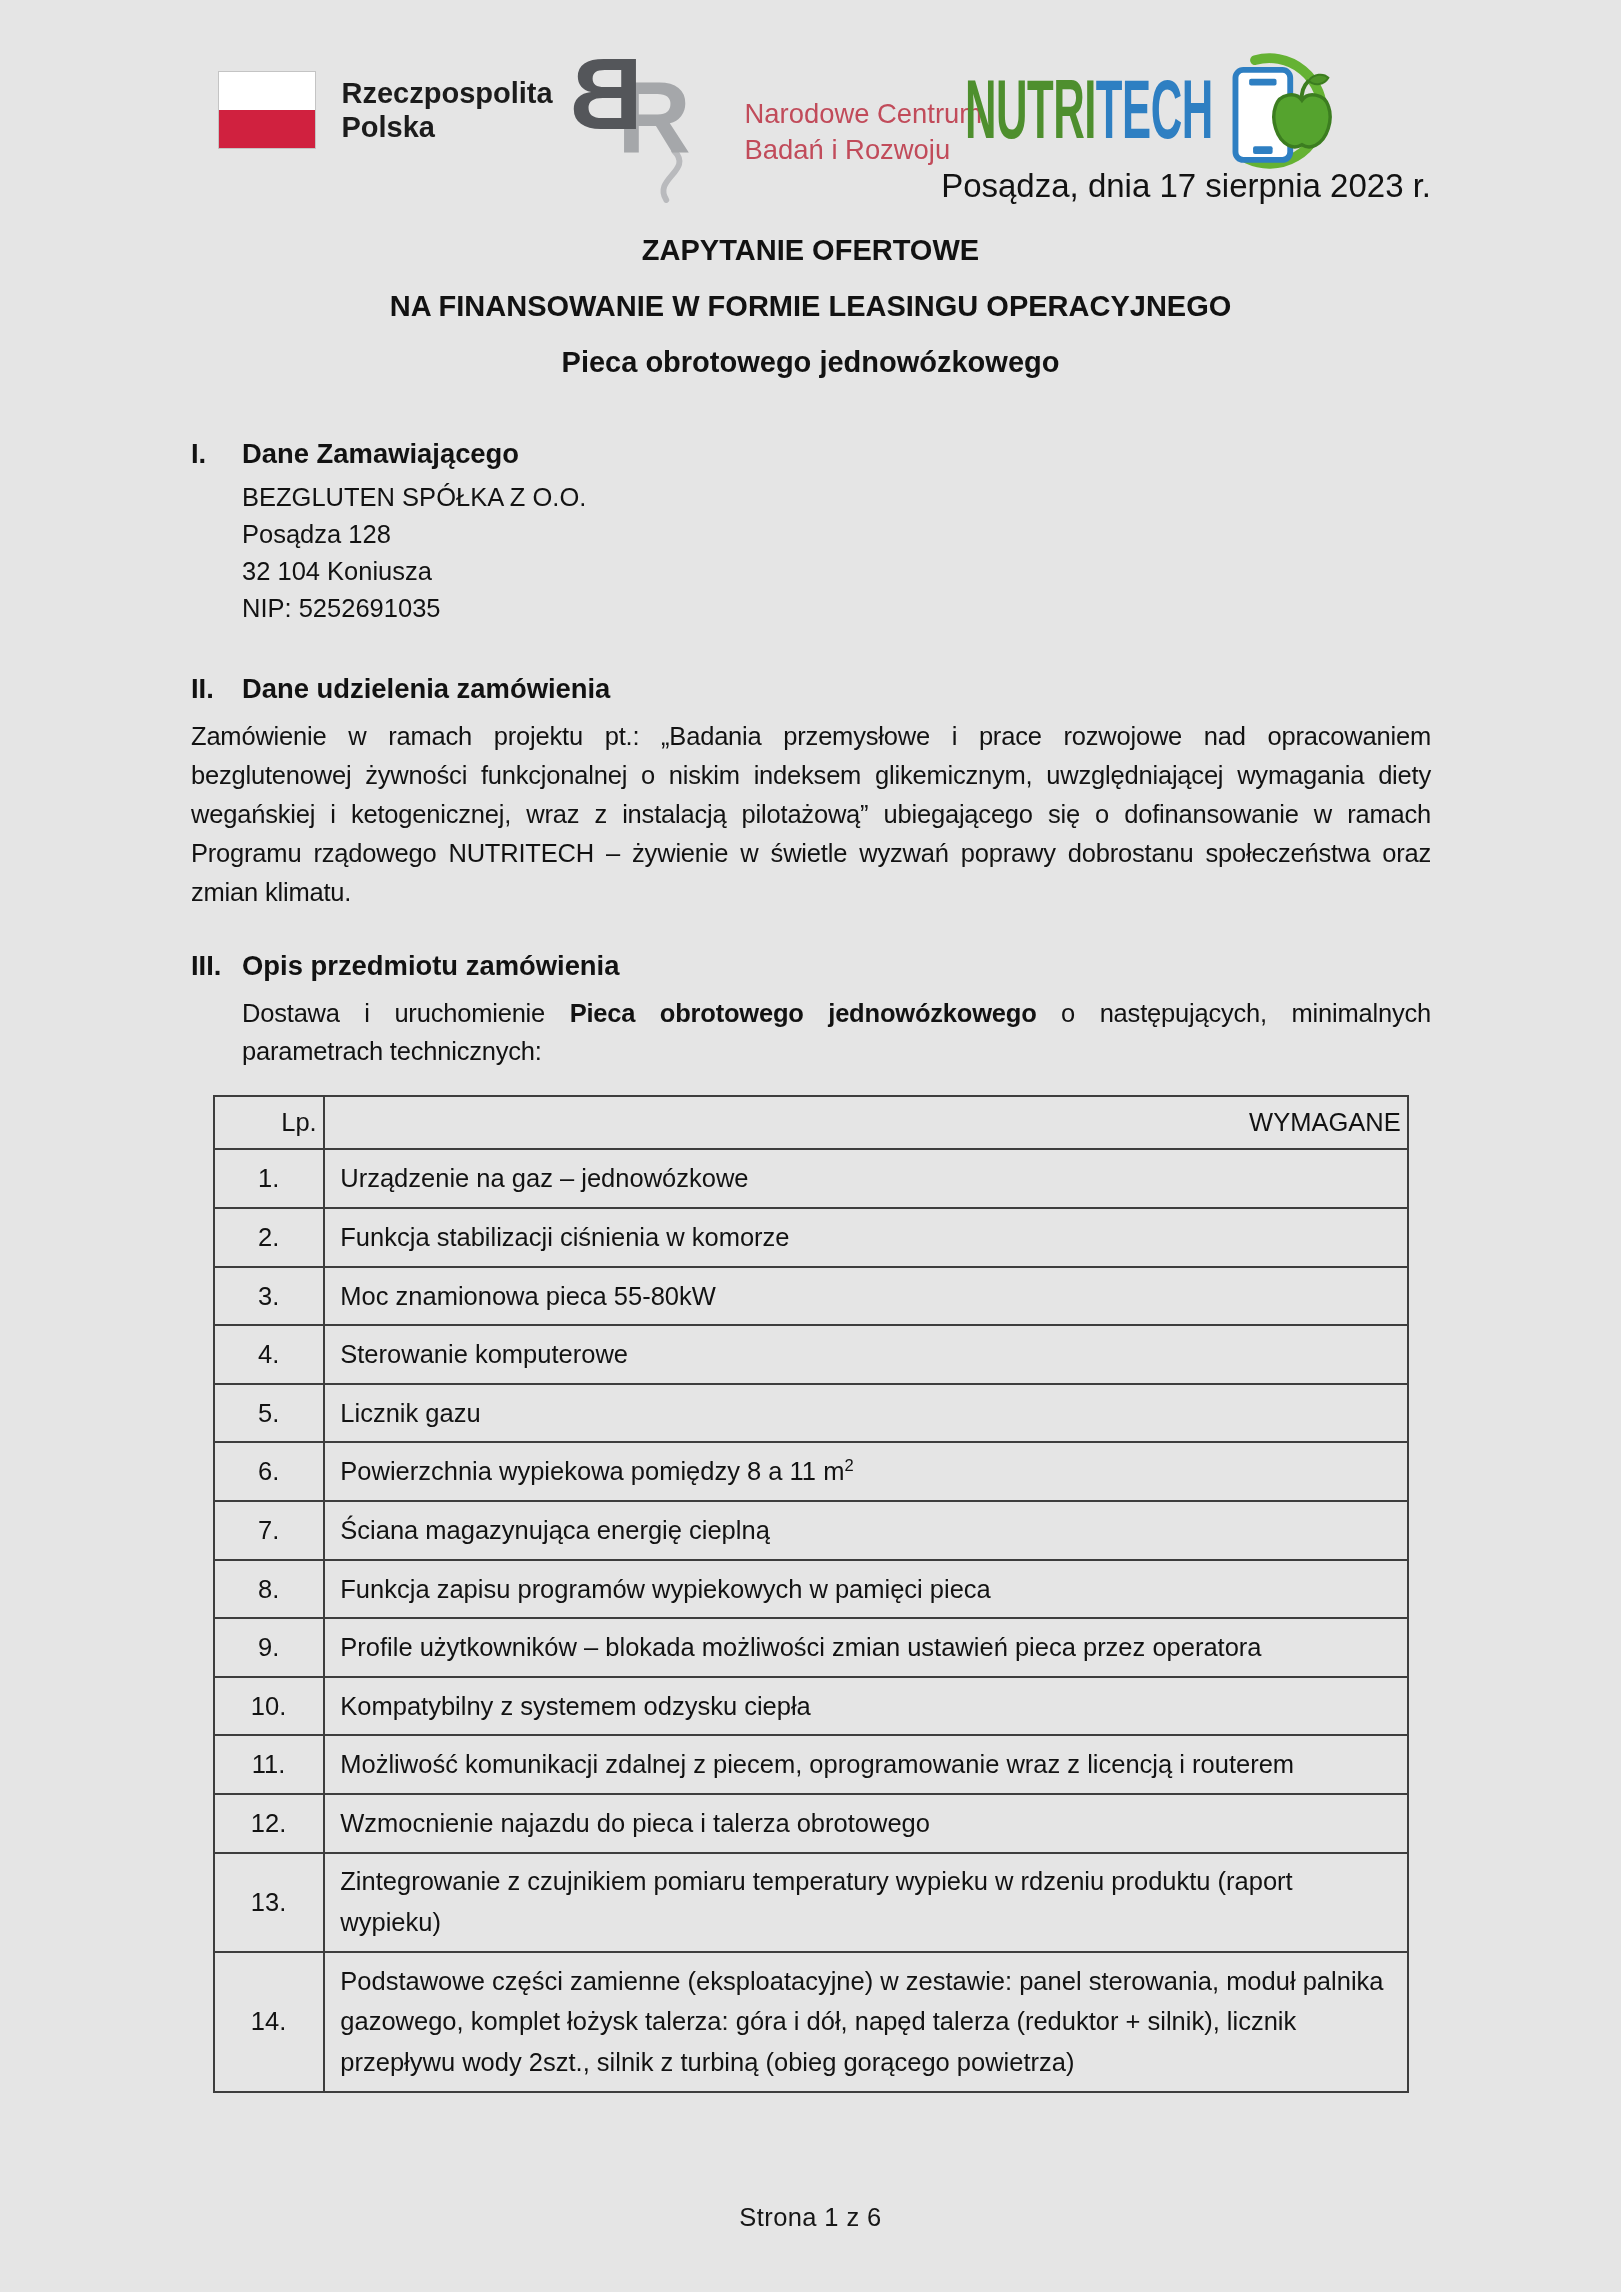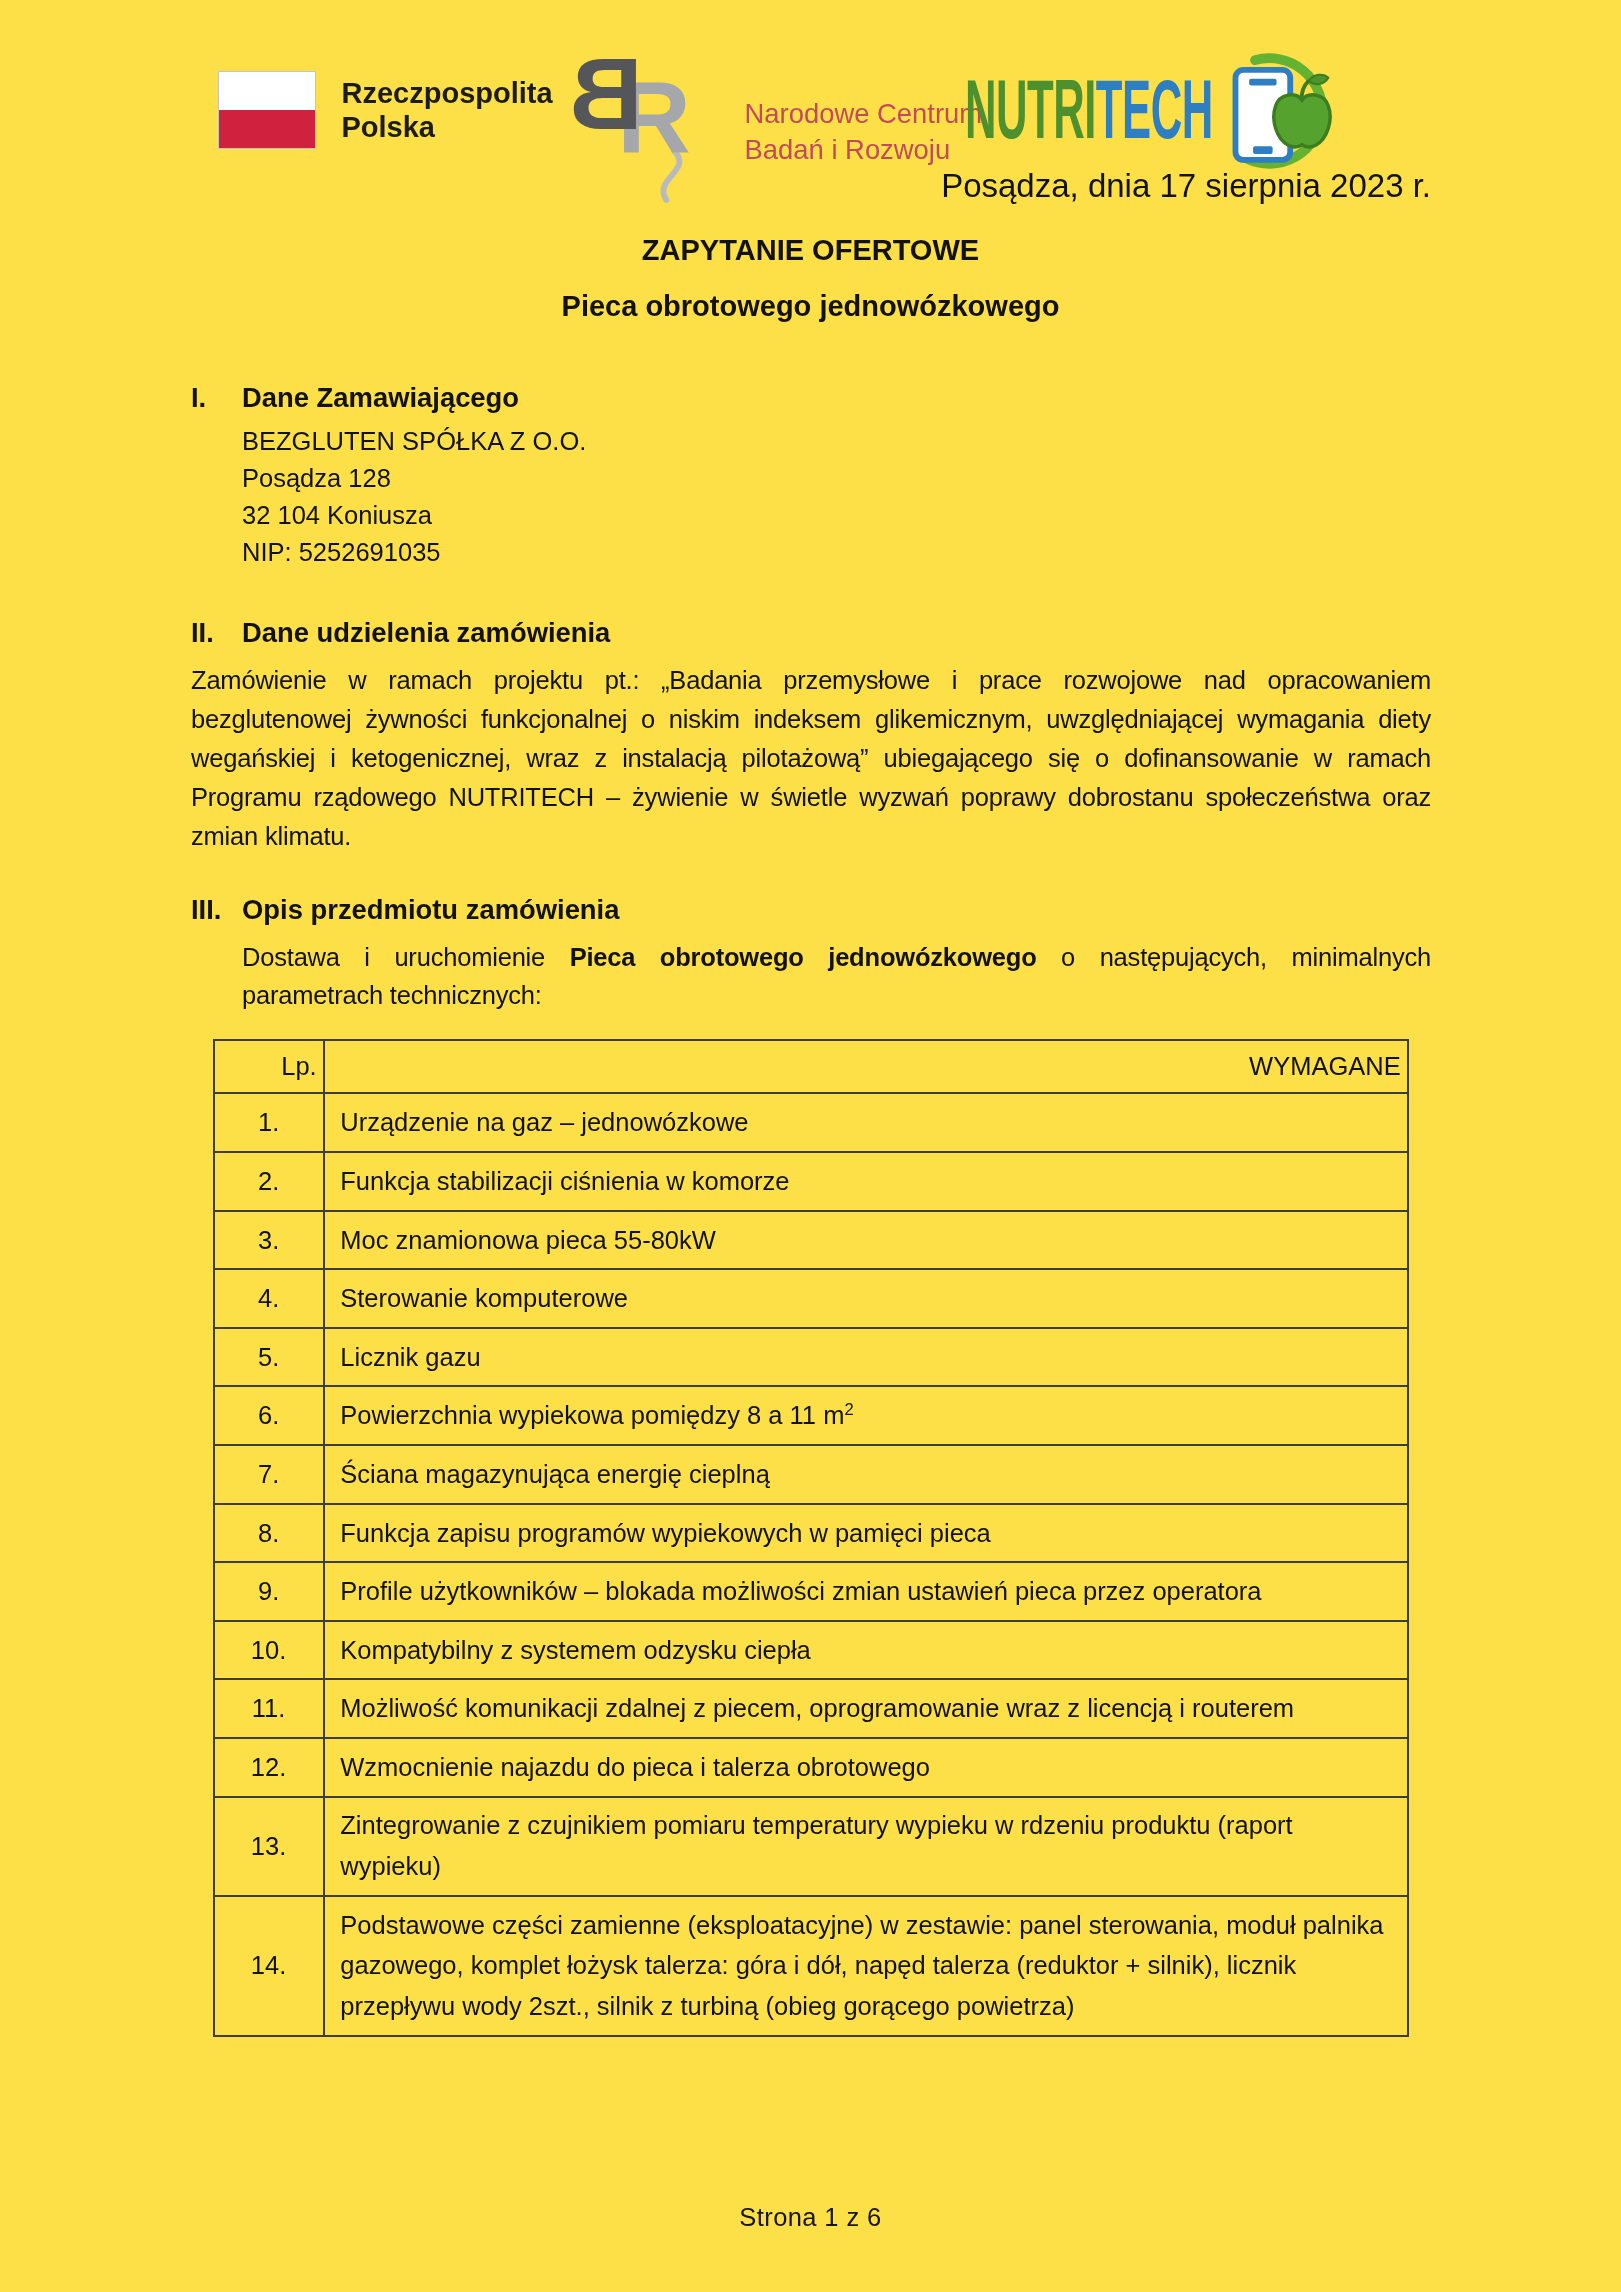--- a/index.html
+++ b/index.html
@@ -1,19 +1,19 @@
 <!DOCTYPE html>
 <html lang="pl"><head>
 <meta charset="utf-8">
 <style>
   html,body{margin:0;padding:0;background:#ffffff;}
   .page{
     position:relative;
     width:1621px;height:2293px;
-    background:#fde047;
+    background:#e5e5e5;
     font-family:"Liberation Sans","DejaVu Sans",sans-serif;
     color:#121212;
     overflow:hidden;
   }
   
   .logos{position:relative;height:169px;}
   .flag-logo{position:absolute;left:218px;top:71px;display:flex;align-items:center;gap:25.5px;}
   .flag{width:98px;height:78px;border:1px solid #c4c4c4;box-sizing:border-box;display:flex;flex-direction:column;}
   .flag-white{flex:1;background:#ffffff;}
   .flag-red{flex:1;background:#d0213f;}
@@ -97,20 +97,21 @@
         <path d="M92,50 C91,42 94,35 99,30" fill="none" stroke="#3c7d20" stroke-width="4"></path>
         <path d="M99,30 C104,23 114,22 119,27 C115,34 105,36 99,30 Z" fill="#4e9429" stroke="#3c7d20" stroke-width="2"></path>
       </svg>
     </div>
   </header>
 
   <div class="date-line">Posądza, dnia 17 sierpnia 2023 r.</div>
 
   <div class="title-block">
     <div>ZAPYTANIE OFERTOWE</div>
+    <div>NA FINANSOWANIE W FORMIE LEASINGU OPERACYJNEGO</div>
     <div>Pieca obrotowego jednowózkowego</div>
   </div>
 
   <div class="content">
 
     <div class="sec-heading sec1">
       <span class="sec-num">I.</span>
       <span>Dane Zamawiającego</span>
     </div>
     <div class="company-block">

